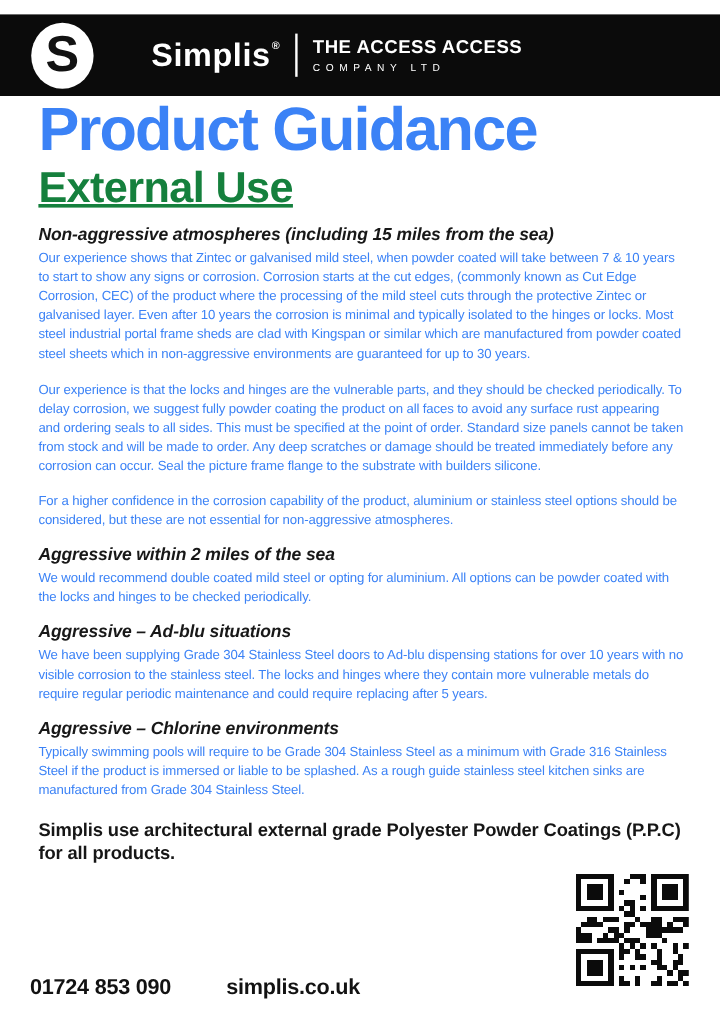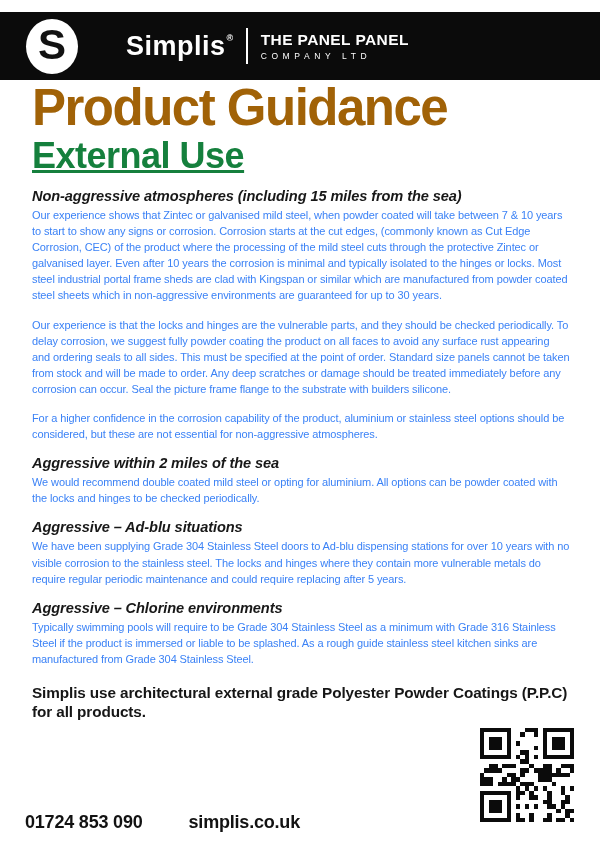--- a/index.html
+++ b/index.html
@@ -42,21 +42,21 @@
   }
   .company-l2 {
     color: #ffffff; font-size: 8.5px; letter-spacing: 4.6px;
     margin-top: 2px; white-space: nowrap;
   }
 
   
   main { position: absolute; top: 80px; left: 32px; width: 538px; }
   h1 {
     margin: 0; font-size: 51px; line-height: 56px;
-    font-weight: bold; color: #a16207; letter-spacing: -1.5px;
+    font-weight: bold; color: #3b82f6; letter-spacing: -1.5px;
   }
   h2 {
     margin: 0 0 6px 0; font-size: 36px; line-height: 40px;
     font-weight: bold; color: #15803d; letter-spacing: -0.5px; text-decoration: underline;
   }
   .sec-h {
     margin: 12px 0 2px 0; font-size: 14.6px; line-height: 17px;
     font-weight: bold; color: #181818; letter-spacing: -0.1px; font-style: italic;
   }
   p.body {
@@ -85,21 +85,21 @@
 
 <div class="page">
 
   <header class="topbar">
     <div class="logo-circle">
       <span>S</span>
     </div>
     <div class="brand"><span>Simplis</span><sup>®</sup></div>
     <div class="hdr-divider"></div>
     <div class="company">
-      <div class="company-l1">THE PANEL PANEL</div>
+      <div class="company-l1">THE ACCESS ACCESS</div>
       <div class="company-l2">COMPANY LTD</div>
     </div>
   </header>
 
   <main>
     <h1>Product Guidance</h1>
     <h2>External Use</h2>
 
     <div>
       <div class="sec-h">Non-aggressive atmospheres (including 15 miles from the sea)</div>

